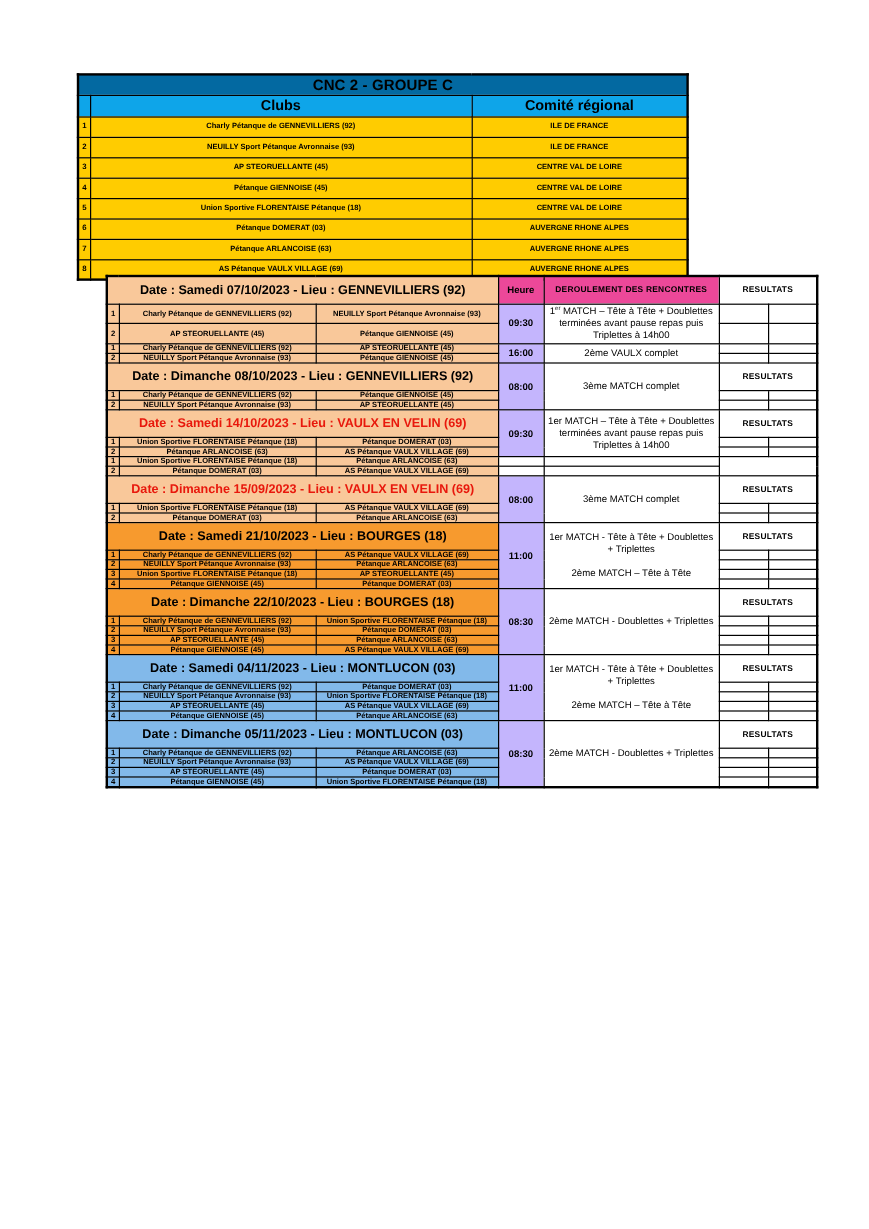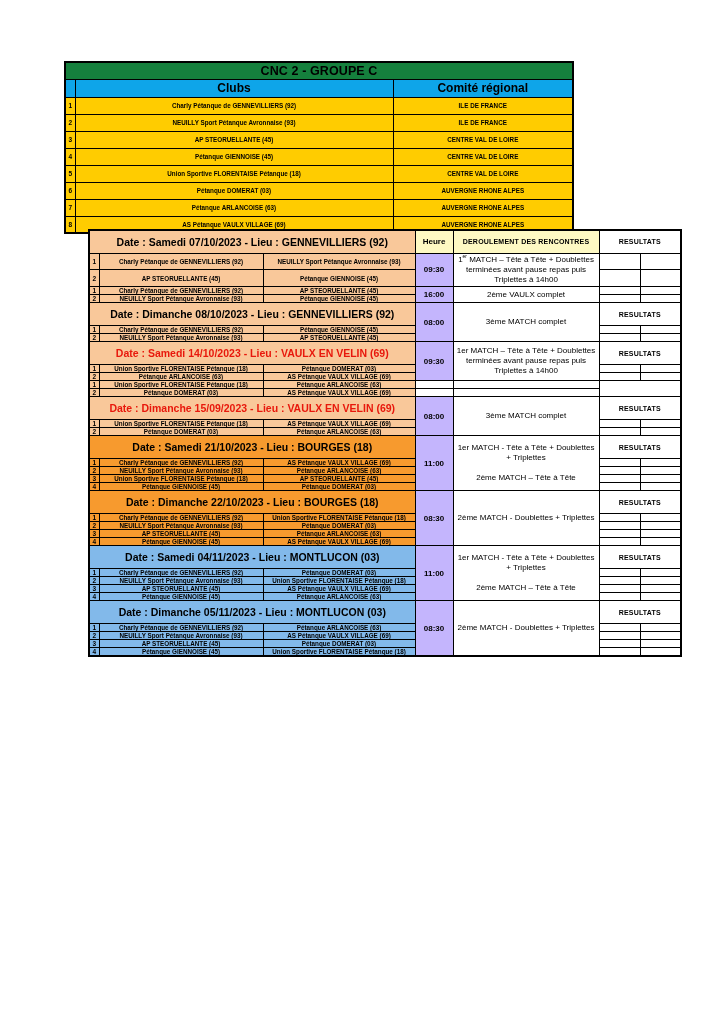--- a/index.html
+++ b/index.html
@@ -13,21 +13,21 @@
 
   
   table{border-collapse:collapse;table-layout:fixed;}
   td,th{padding:0;vertical-align:middle;box-sizing:border-box;}
 
   
   .clubs-wrap{position:absolute;left:64px;top:61px;width:508px;}
   table.clubs{width:508px;border:2px solid #000;}
   table.clubs td{border:1px solid #000;}
   .clubs .title-row td{
-    background:#15803d;
+    background:#0369a1;
     height:17px;
     text-align:center;
     font-size:12.5px;
     font-weight:bold;
     letter-spacing:.1px;
   }
   .clubs .head-row td{
     background:#0ea5e9;
     height:18px;
     text-align:center;
@@ -91,21 +91,21 @@
     padding:1px 2px;
   }
   td.resheader{
     background:#fff;text-align:center;
     font-size:7px;font-weight:bold;
     letter-spacing:.2px;
     height:23px;
   }
   td.resblank{background:#fff;}
   td.headlbl{
-    background:#fef9c3;text-align:center;
+    background:#ec4899;text-align:center;
     font-weight:bold;
     height:23px;
   }
   td.headlbl.heure-h{font-size:8px;}
   td.headlbl.derou-h{font-size:7px;letter-spacing:.2px;}
 
   
   .tint-peach td.datebar,.tint-peach td.team,.tint-peach td.numcell{background:#F9C89A;}
   .tint-orange td.datebar,.tint-orange td.team,.tint-orange td.numcell{background:#F79A2E;}
   .tint-blue   td.datebar,.tint-blue   td.team,.tint-blue   td.numcell{background:#82B9EA;}

